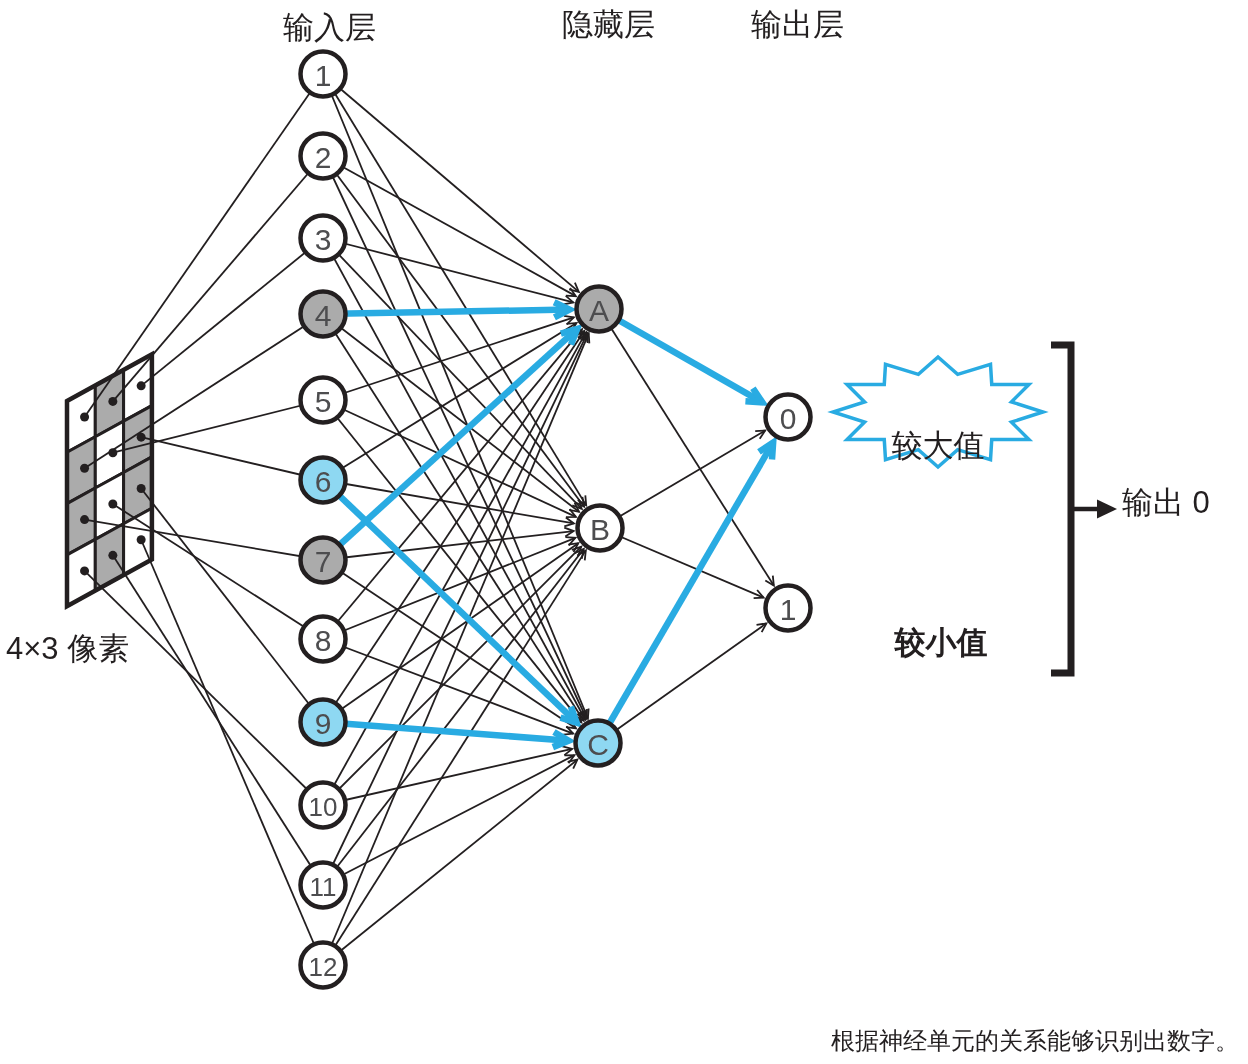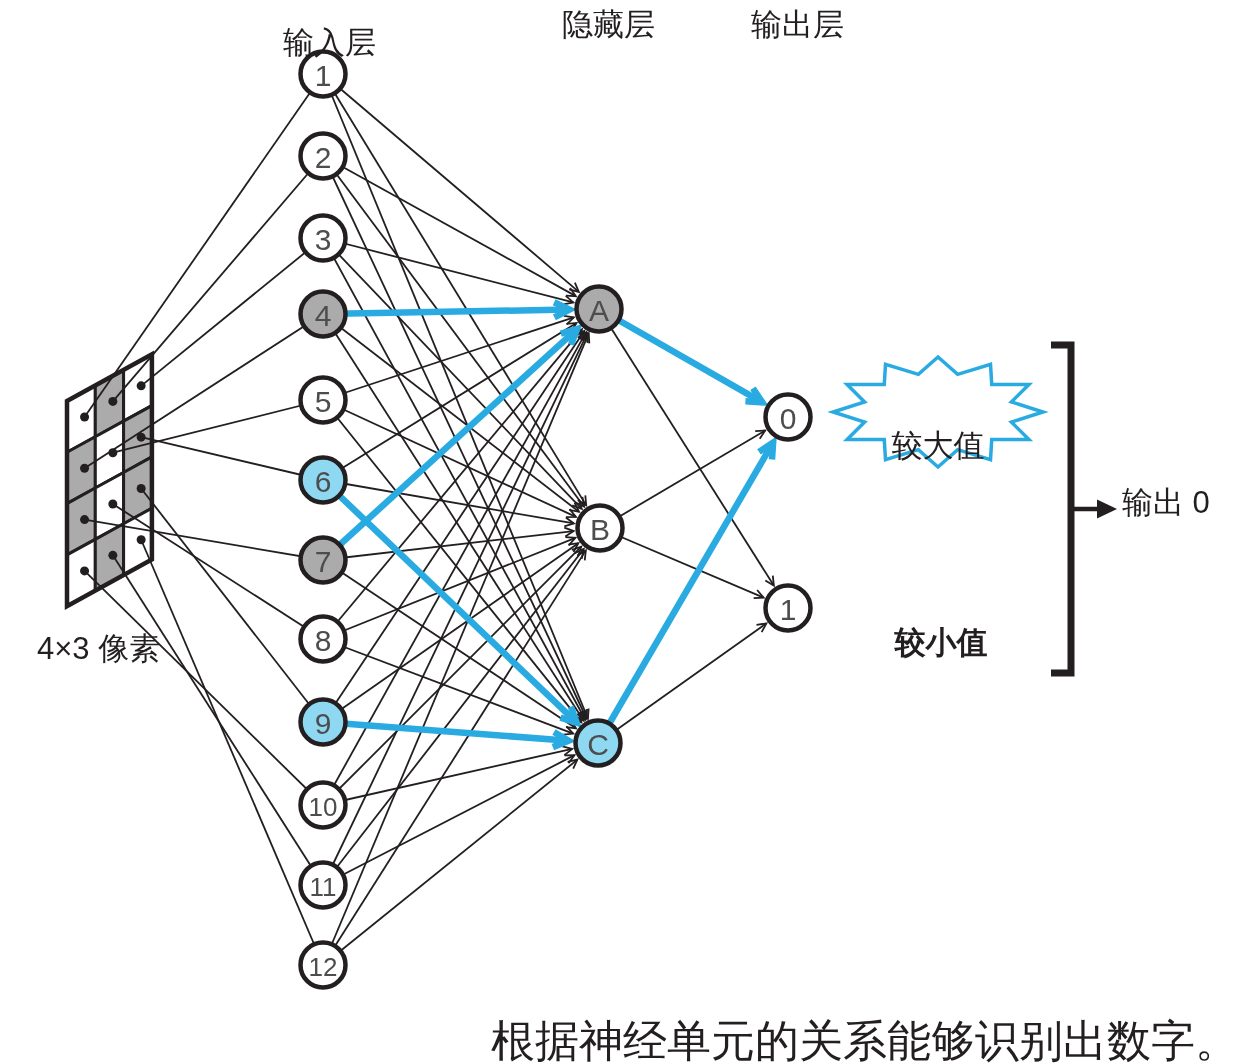--- a/index.html
+++ b/index.html
@@ -15,21 +15,21 @@
   .lbl{
     position:absolute;
     font-size:31px;
     line-height:37px;
     color:#231f20;
     white-space:nowrap;
   }
   .lbl.center{transform:translate(-50%,-50%);margin-top:32px;}
   .lbl.vcenter{transform:translate(0,-50%);}
   .lbl.right{right:9px;}
-  .caption{font-size:44px;margin-left:48px;}
+  .caption{font-size:24px;margin-left:48px;}
 </style>
 </head>
 <body>
 
 <div class="stage">
 
   <svg id="net-svg" width="1248" height="1064" viewBox="0 0 1248 1064">
       <polygon points="67,401 95.3,385.435 95.3,436.735 67,452.3" fill="#ffffff" stroke="#231f20" stroke-width="3"></polygon>
       <polygon points="95.3,385.435 123.6,369.87 123.6,421.17 95.3,436.735" fill="#ababab" stroke="#231f20" stroke-width="3"></polygon>
       <polygon points="123.6,369.87 151.9,354.305 151.9,405.605 123.6,421.17" fill="#ffffff" stroke="#231f20" stroke-width="3"></polygon>
@@ -184,26 +184,26 @@
       <circle cx="788" cy="417" r="22.5" fill="#ffffff" stroke="#231f20" stroke-width="4.5"></circle>
       <text x="788" y="418.5" text-anchor="middle" dominant-baseline="central" font-size="30" fill="#4d4d4f" font-family="&quot;Liberation Sans&quot;,&quot;DejaVu Sans&quot;,sans-serif">0</text>
       <circle cx="788" cy="608" r="22.5" fill="#ffffff" stroke="#231f20" stroke-width="4.5"></circle>
       <text x="788" y="609.5" text-anchor="middle" dominant-baseline="central" font-size="30" fill="#4d4d4f" font-family="&quot;Liberation Sans&quot;,&quot;DejaVu Sans&quot;,sans-serif">1</text>
       <polygon points="938,357 957.6702474277915,374.32889277472634 990.5,364.3686027918559 991.7401153701776,384.42283553372465 1028.932667397366,384.5 1011.4103627979691,401.9060572410017 1043,412 1011.4103627979691,422.0939427589983 1028.932667397366,439.5 991.7401153701776,439.57716446627535 990.5,459.6313972081441 957.6702474277915,449.67110722527366 938,467 918.3297525722085,449.67110722527366 885.5,459.6313972081441 884.2598846298224,439.57716446627535 847.067332602634,439.5 864.5896372020309,422.0939427589983 833,412 864.5896372020308,401.9060572410017 847.067332602634,384.5 884.2598846298224,384.42283553372465 885.5,364.3686027918559 918.3297525722083,374.32889277472634" fill="#ffffff" stroke="#29abe2" stroke-width="3.5" stroke-linejoin="miter"></polygon>
       <path d="M 1051 345 H 1071 V 673 H 1051" fill="none" stroke="#231f20" stroke-width="7"></path>
       <line x1="1074" y1="509" x2="1101" y2="509" stroke="#231f20" stroke-width="4.5"></line>
       <polygon points="1117,509 1097,499.5 1097,518.5" fill="#231f20"></polygon>
     </svg>
 
-  <div class="lbl" style="left:283px;top:24px;">输入层</div>
+  <div class="lbl" style="left:283px;top:9px;">输入层</div>
   <div class="lbl" style="left:562px;top:6px;">隐藏层</div>
   <div class="lbl" style="left:751px;top:6px;">输出层</div>
 
 
-  <div class="lbl" style="left:6px;top:630px;margin-left:31px;">4×3 像素</div>
+  <div class="lbl" style="left:6px;top:630px;">4×3 像素</div>
 
   <div class="lbl center" style="left:938px;top:413px;">较大值</div>
   <div class="lbl center" style="left:941px;top:610px;font-weight:bold;">较小值</div>
 
   <div class="lbl vcenter" style="left:1122px;top:502px;">输出 0</div>
 
   <div class="lbl right caption" style="top:1022px;">根据神经单元的关系能够识别出数字。</div>
 </div>
 
 </body></html>

